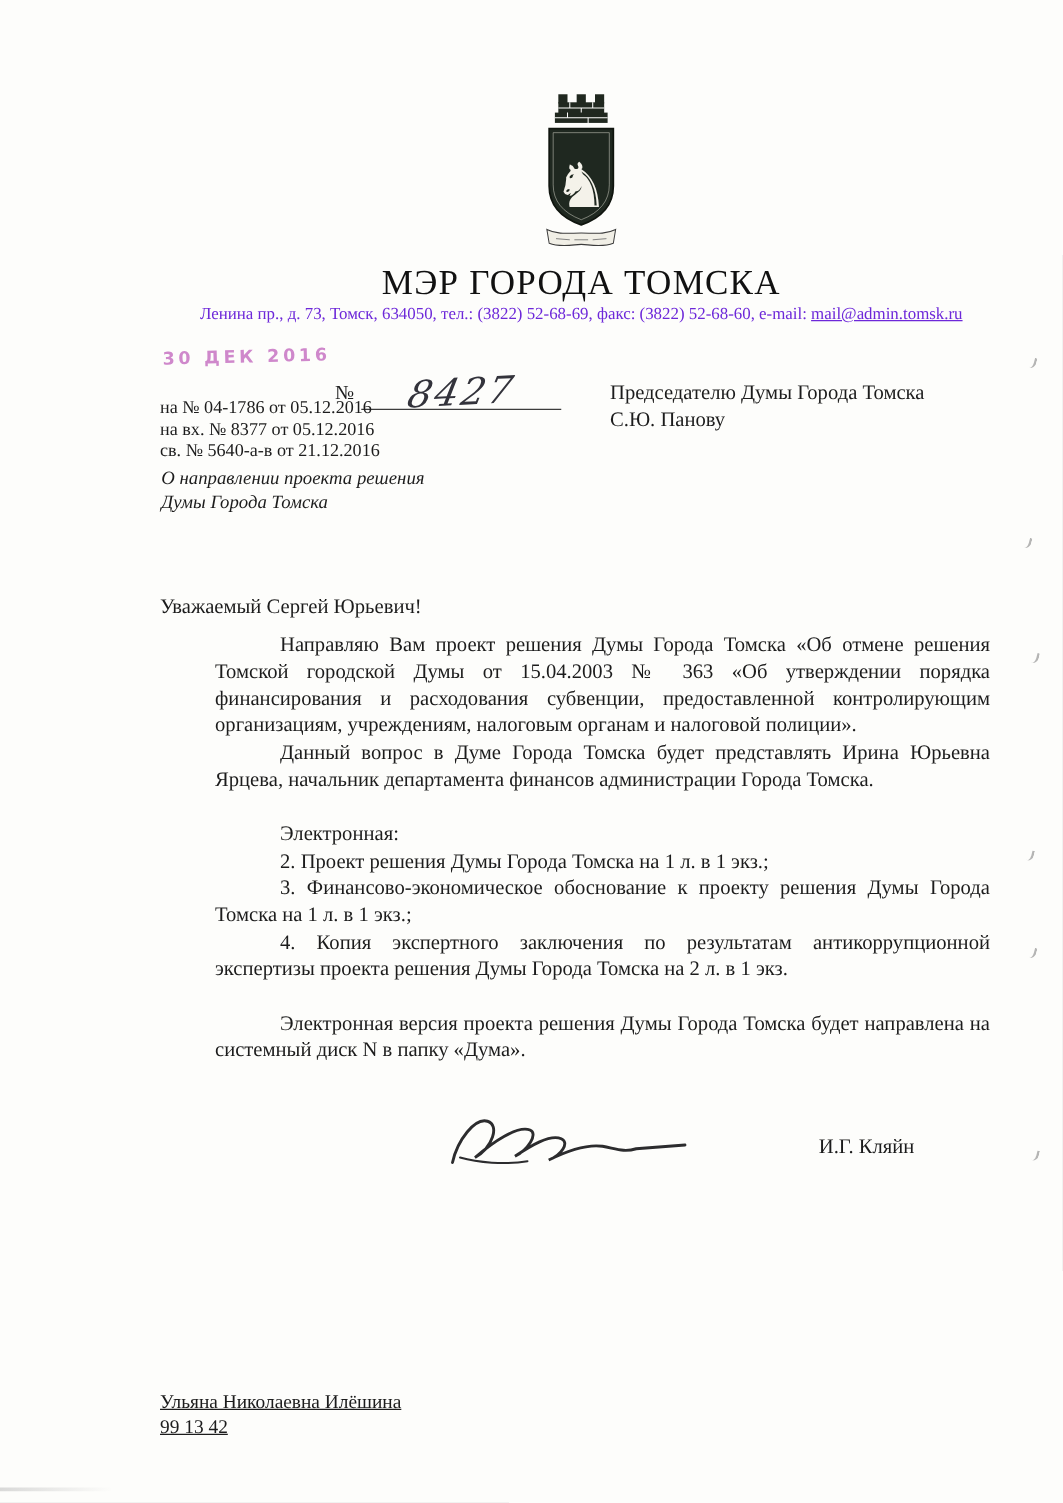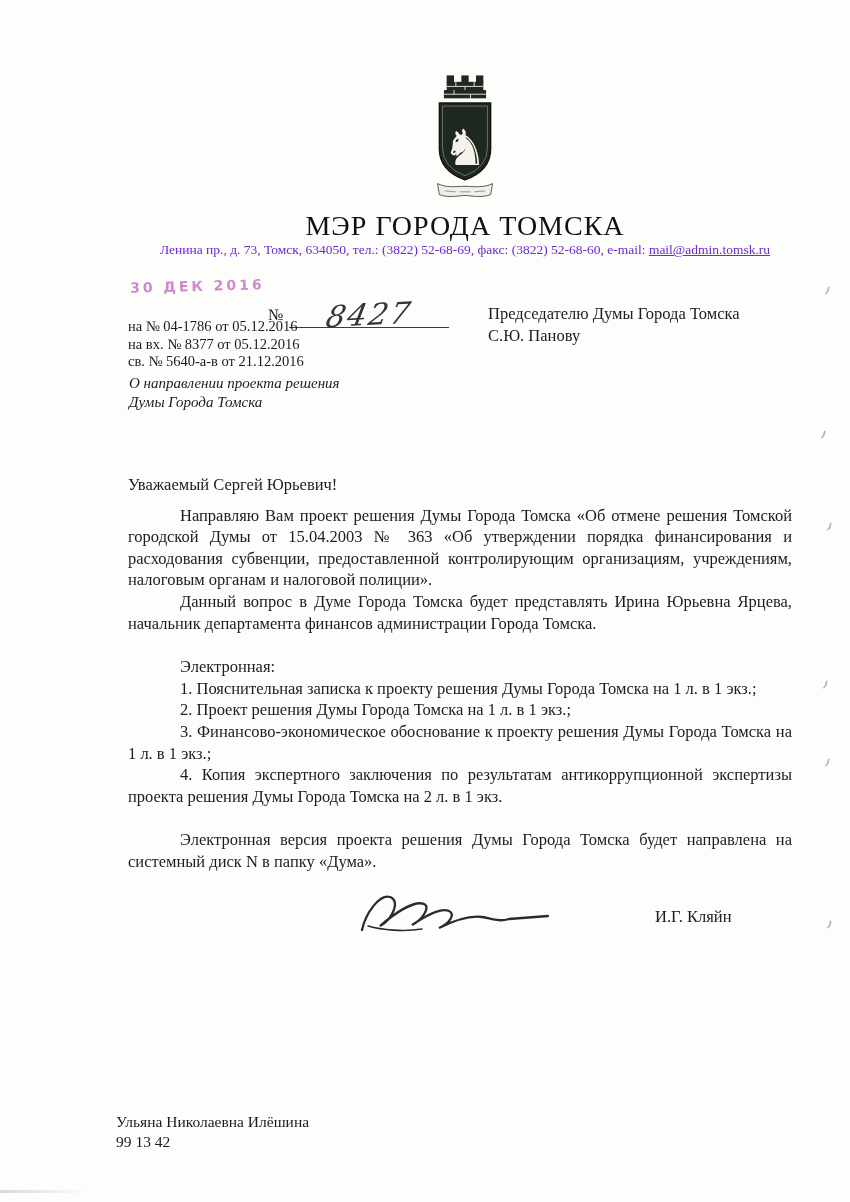--- a/index.html
+++ b/index.html
@@ -41,31 +41,31 @@
   
   .addressee { position:absolute; left:488px; top:303px; font-size:16.5px; line-height:22px; }
   .subject { position:absolute; left:129px; top:374px; font-size:15px; font-style:italic; line-height:18.5px; }
 
   
   .body-text {
     position:absolute; left:128px; top:474px; width:664px;
     font-size:16.5px; line-height:21.6px; text-align:justify;
   }
   .salutation { text-indent:0; margin-bottom:9px; }
-  .para { text-indent:52px; }
+  .para { text-indent:52px;margin-left:44px; }
   .attachments-label { margin-top:22px; }
   .closing { margin-top:22px; }
 
   
   .sign-row { position:absolute; left:352px; top:886px; display:flex; align-items:center; }
   .signature-svg { display:block; }
   .sign-name { font-size:16.5px; margin-left:88px; white-space:nowrap; }
 
   
-  .footer { position:absolute; left:116px; top:1112px; font-size:15.5px; line-height:19.5px; }
+  .footer { position:absolute; left:128px; top:1112px; font-size:15.5px; line-height:19.5px;text-decoration:underline; }
 
   
   .artifact {
     position:absolute; width:5px; height:9px;
     border-right:2px solid #8f8f8f; border-radius:0 0 5px 0;
     transform:rotate(14deg); opacity:.65;
   }
   .a1 { left:824px; top:286px; }
   .a2 { left:820px; top:430px; }
   .a3 { left:826px; top:522px; }
@@ -137,21 +137,20 @@
   <div class="subject">
     <div>О направлении проекта решения</div>
     <div>Думы Города Томска</div>
   </div>
 
   <div class="body-text">
     <p class="salutation">Уважаемый Сергей Юрьевич!</p>
     <p class="para">Направляю Вам проект решения Думы Города Томска «Об отмене решения Томской городской Думы от 15.04.2003 № 363 «Об утверждении порядка финансирования и расходования субвенции, предоставленной контролирующим организациям, учреждениям, налоговым органам и налоговой полиции».</p>
     <p class="para">Данный вопрос в Думе Города Томска будет представлять Ирина Юрьевна Ярцева, начальник департамента финансов администрации Города Томска.</p>
     <p class="para attachments-label">Электронная:</p>
-    <p class="para">1. Пояснительная записка к проекту решения Думы Города Томска на 1 л. в 1 экз.;</p>
     <p class="para">2. Проект решения Думы Города Томска на 1 л. в 1 экз.;</p>
     <p class="para">3. Финансово-экономическое обоснование к проекту решения Думы Города Томска на 1 л. в 1 экз.;</p>
     <p class="para">4. Копия экспертного заключения по результатам антикоррупционной экспертизы проекта решения Думы Города Томска на 2 л. в 1 экз.</p>
     <p class="para closing">Электронная версия проекта решения Думы Города Томска будет направлена на системный диск N в папку «Дума».</p>
   </div>
 
   <div class="sign-row">
     <svg class="signature-svg" width="215" height="62" viewBox="0 0 215 62">
       <path d="M10,44 C14,26 28,8 38,11 C48,14 42,32 28,40 C42,28 62,14 72,18 C79,21 70,34 60,39 C72,31 88,21 97,25 C104,28 97,38 87,42 C99,36 116,29 130,31 C141,33 147,36 157,33 L196,30" fill="none" stroke="#2c2c2e" stroke-width="2.3" stroke-linecap="round"></path>
       <path d="M16,40 C30,44 52,46 70,43" fill="none" stroke="#2c2c2e" stroke-width="1.6" stroke-linecap="round"></path>

